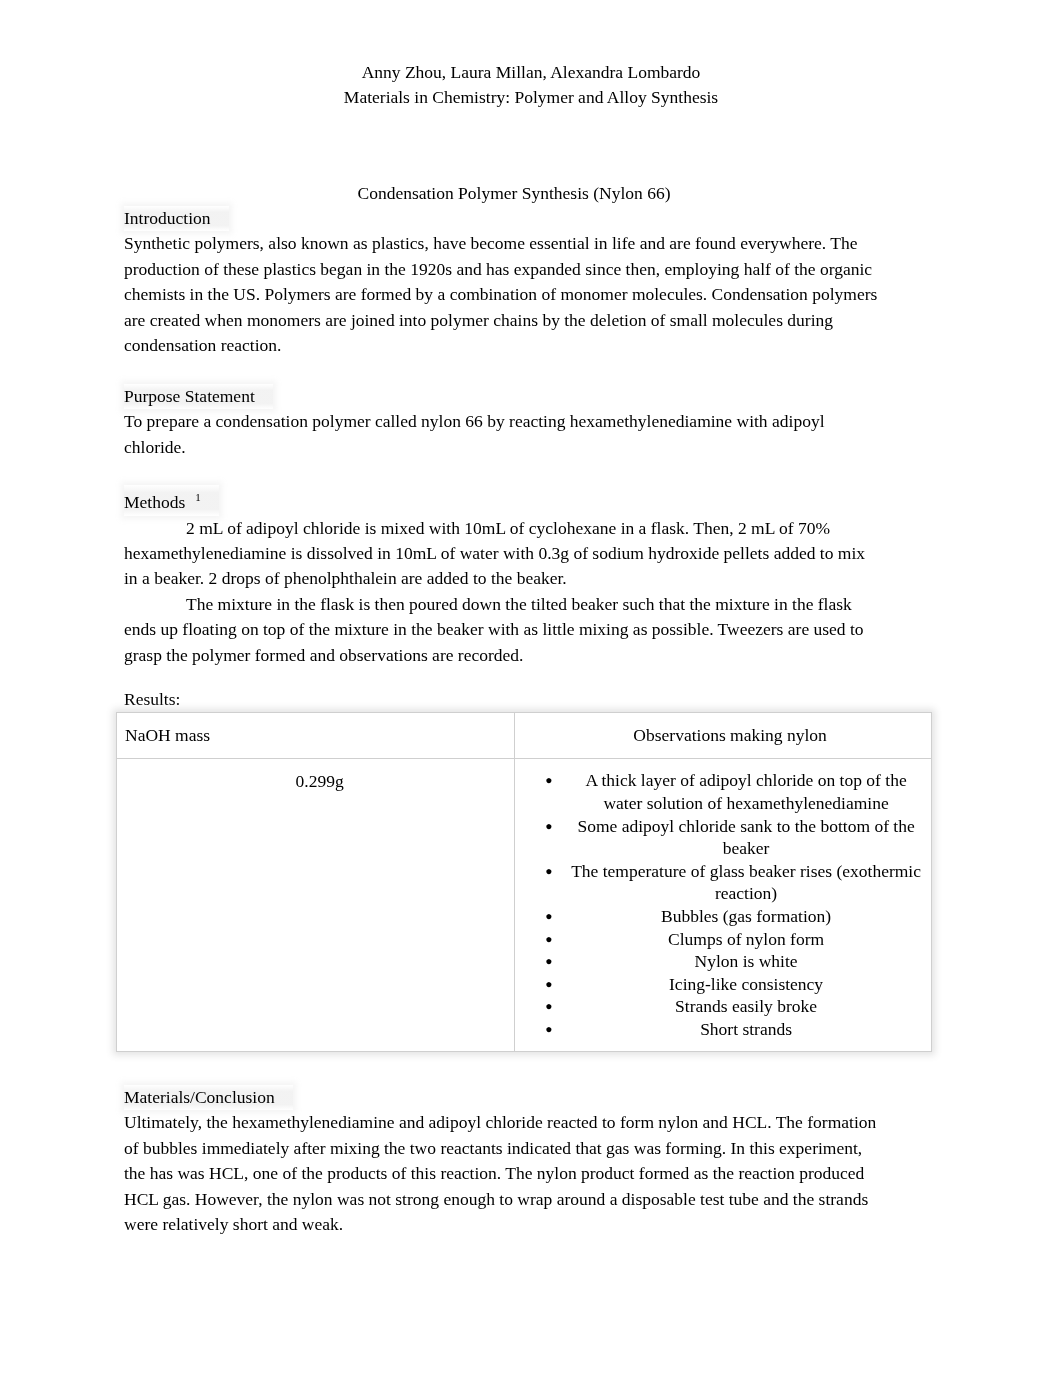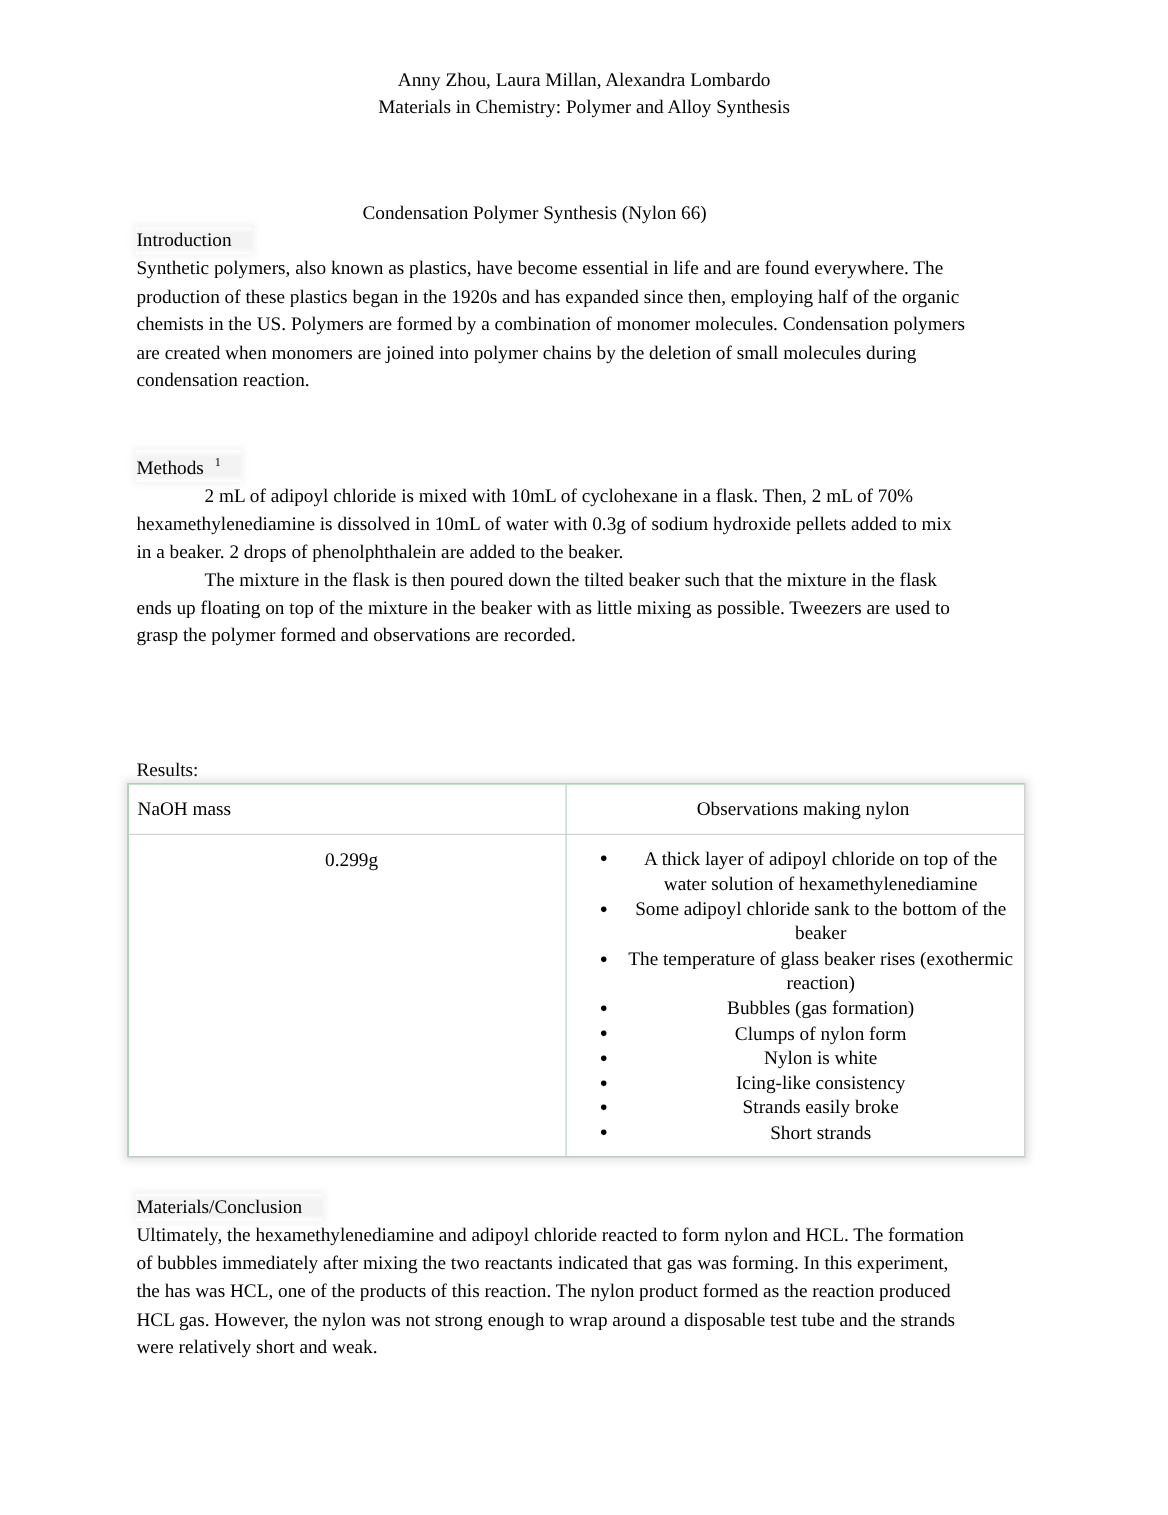--- a/index.html
+++ b/index.html
@@ -45,21 +45,21 @@
     width: 928px;
     text-align: right;
     font-size: 17.5px;
     line-height: 25px;
   }
 
   
   .section-title {
     position: absolute;
     top: 181px;
-    left: 108px;
+    left: 136px;
     width: 756px;
     text-align: center;
     font-size: 17.5px;
     line-height: 25px;
   }
 
   
   .content {
     position: absolute;
     top: 206px;
@@ -109,21 +109,21 @@
 
   .table-wrap {
     position: absolute;
     top: 712px;
     left: 116px;
     width: 816px;
   }
   table.results {
     width: 816px;
     border-collapse: collapse;
-    background: #22c55e;
+    background: #86efac;
     
     box-shadow: 0 0 7px 3px rgba(225,225,225,0.95);
   }
   table.results td {
     border: 1px solid #cfcfcf;
     vertical-align: top;
     padding: 10px 0 10px 8px;
     font-size: 17.5px;
     line-height: 25.4px;
     background: #ffffff;
@@ -180,20 +180,24 @@
 
   <div class="content">
 
     <div>
       <div><span class="heading">Introduction</span></div>
       <p class="para">Synthetic polymers, also known as plastics, have become essential in life and are found everywhere. The production of these plastics began in the 1920s and has expanded since then, employing half of the organic chemists in the US. Polymers are formed by a combination of monomer molecules. Condensation polymers are created when monomers are joined into polymer chains by the deletion of small molecules during condensation reaction.</p>
     </div>
 
     <div class="spacer-line"></div>
 
+    <div>
+      <div><span class="heading">Purpose Statement</span></div>
+      <p class="para">To prepare a condensation polymer called nylon 66 by reacting hexamethylenediamine with adipoyl chloride.</p>
+    </div>
 
     <div class="spacer-line"></div>
 
     <div>
       <div><span class="heading"><span>Methods</span><span class="sup">1</span></span></div>
       <p class="para indent">2 mL of adipoyl chloride is mixed with 10mL of cyclohexane in a flask. Then, 2 mL of 70% hexamethylenediamine is dissolved in 10mL of water with 0.3g of sodium hydroxide pellets added to mix in a beaker. 2 drops of phenolphthalein are added to the beaker.</p>
       <p class="para indent">The mixture in the flask is then poured down the tilted beaker such that the mixture in the flask ends up floating on top of the mixture in the beaker with as little mixing as possible. Tweezers are used to grasp the polymer formed and observations are recorded.</p>
     </div>
 
   </div>

